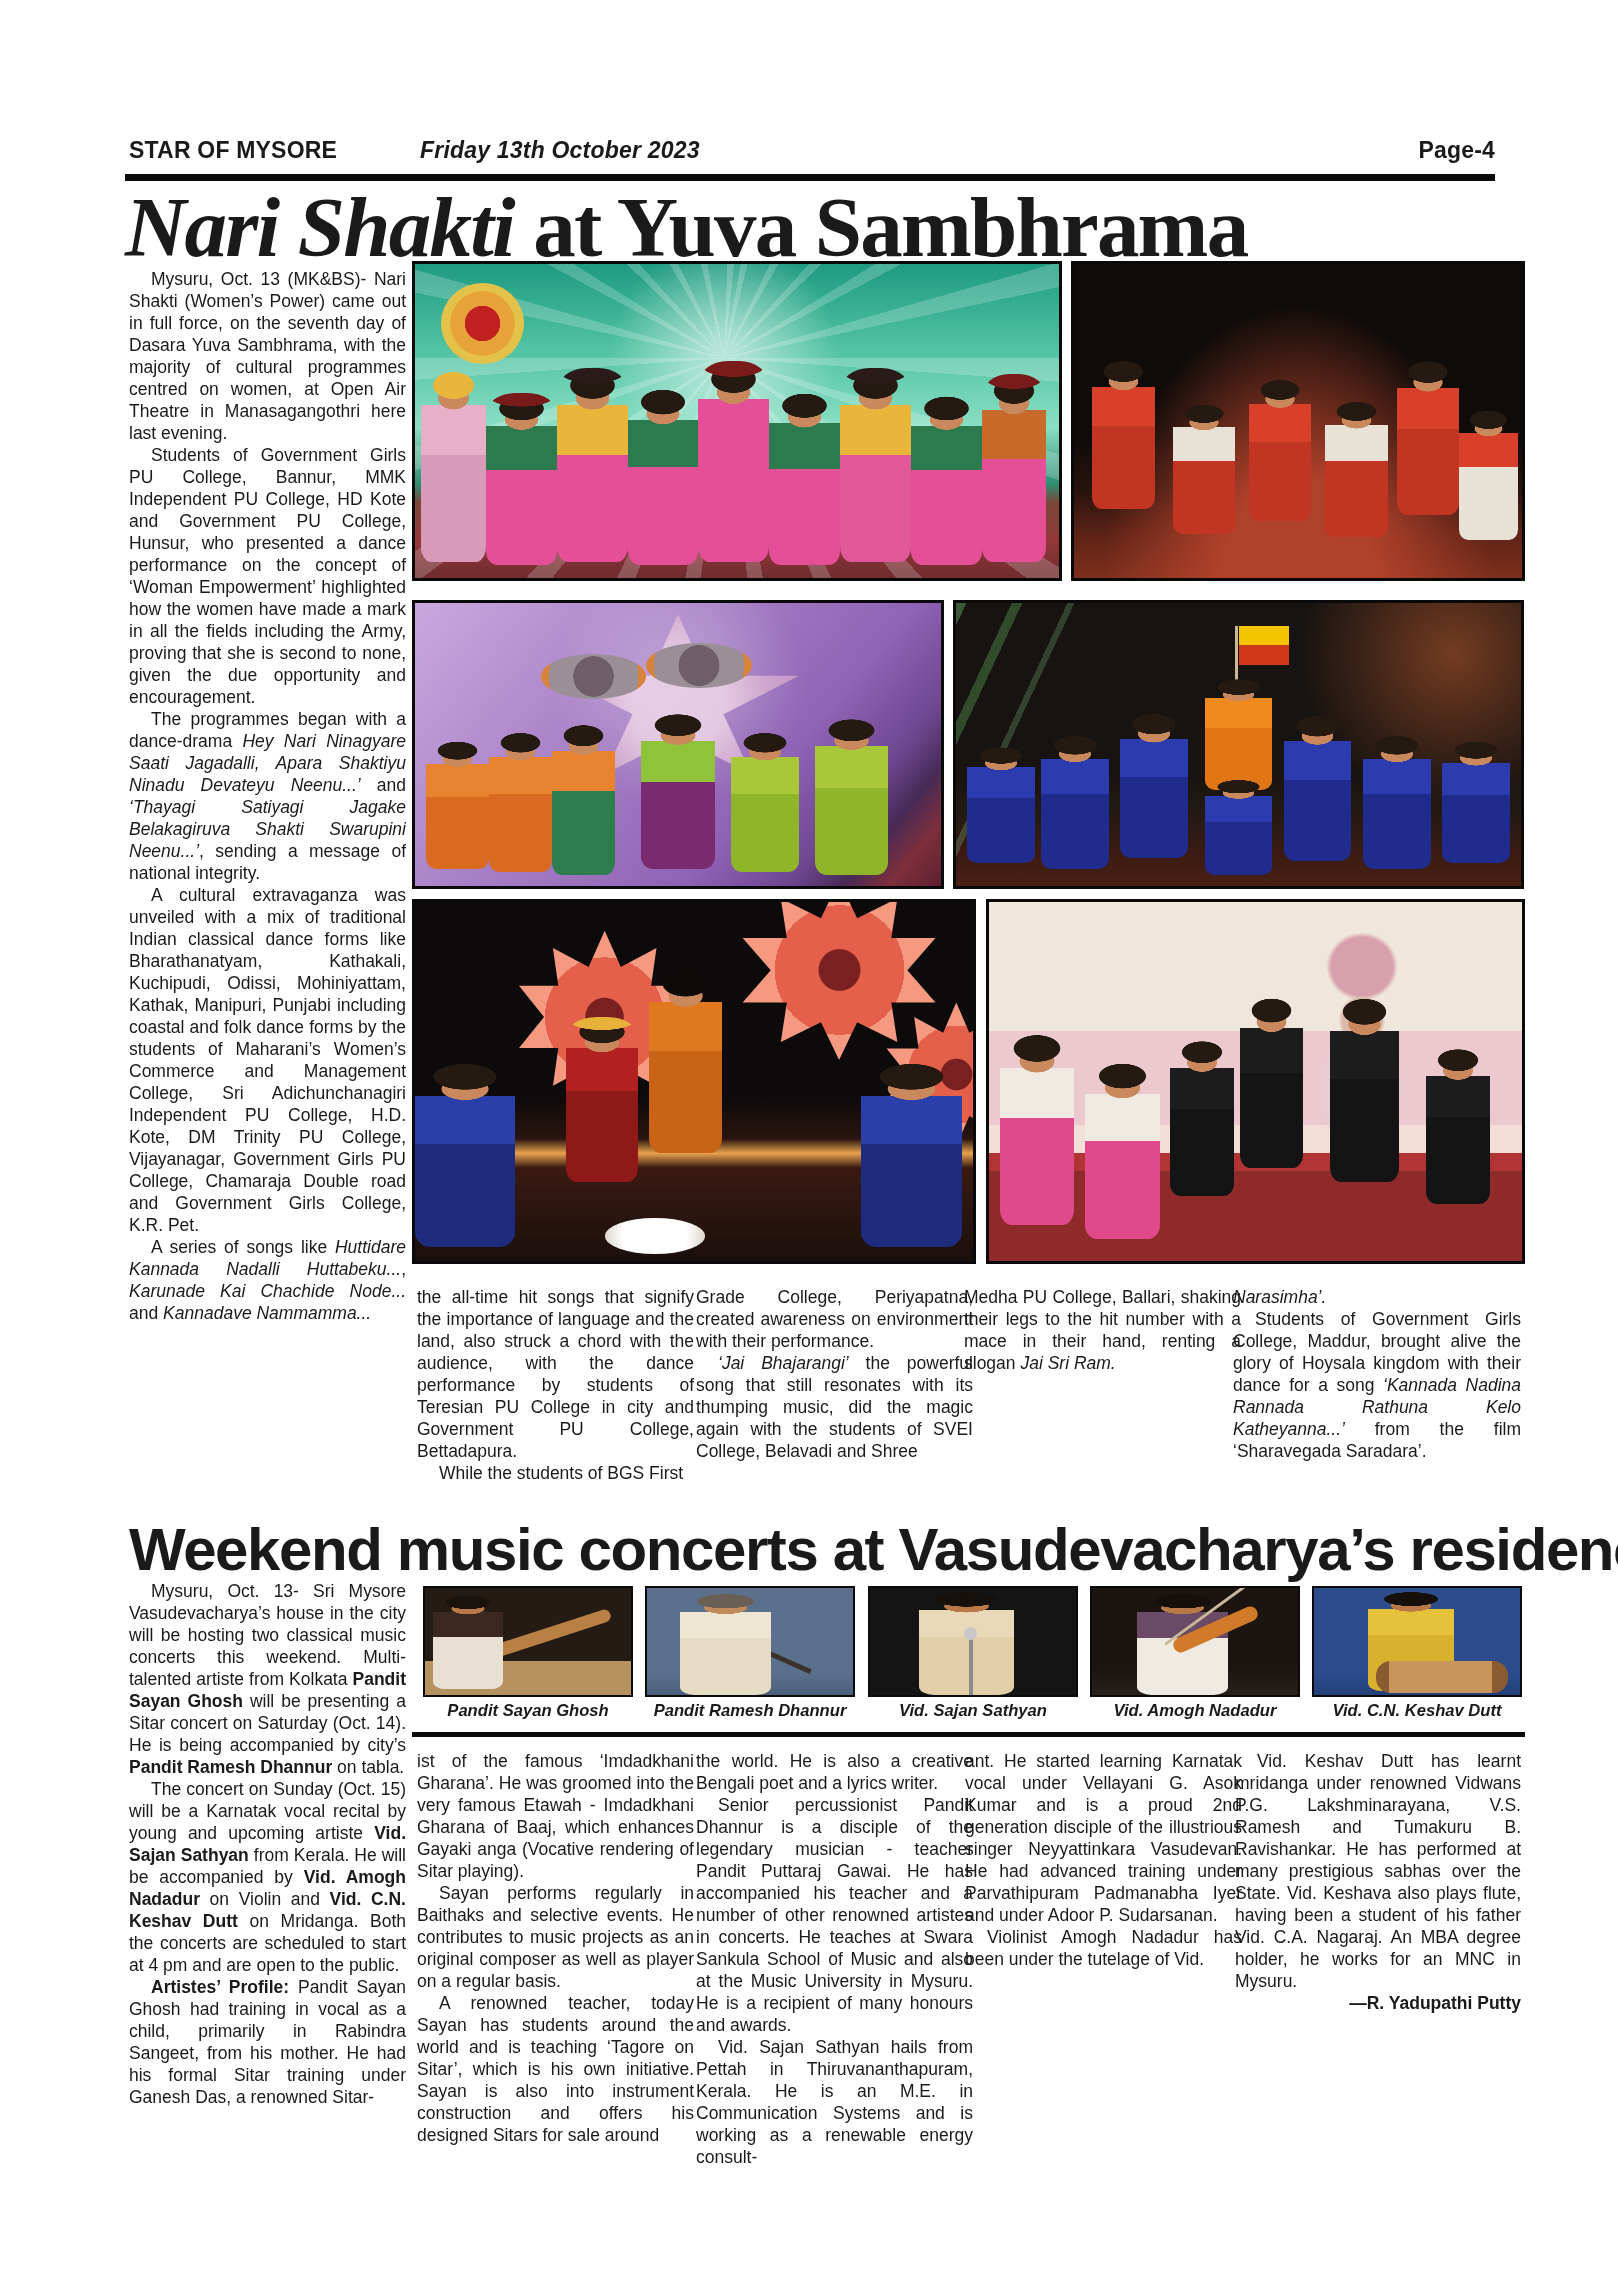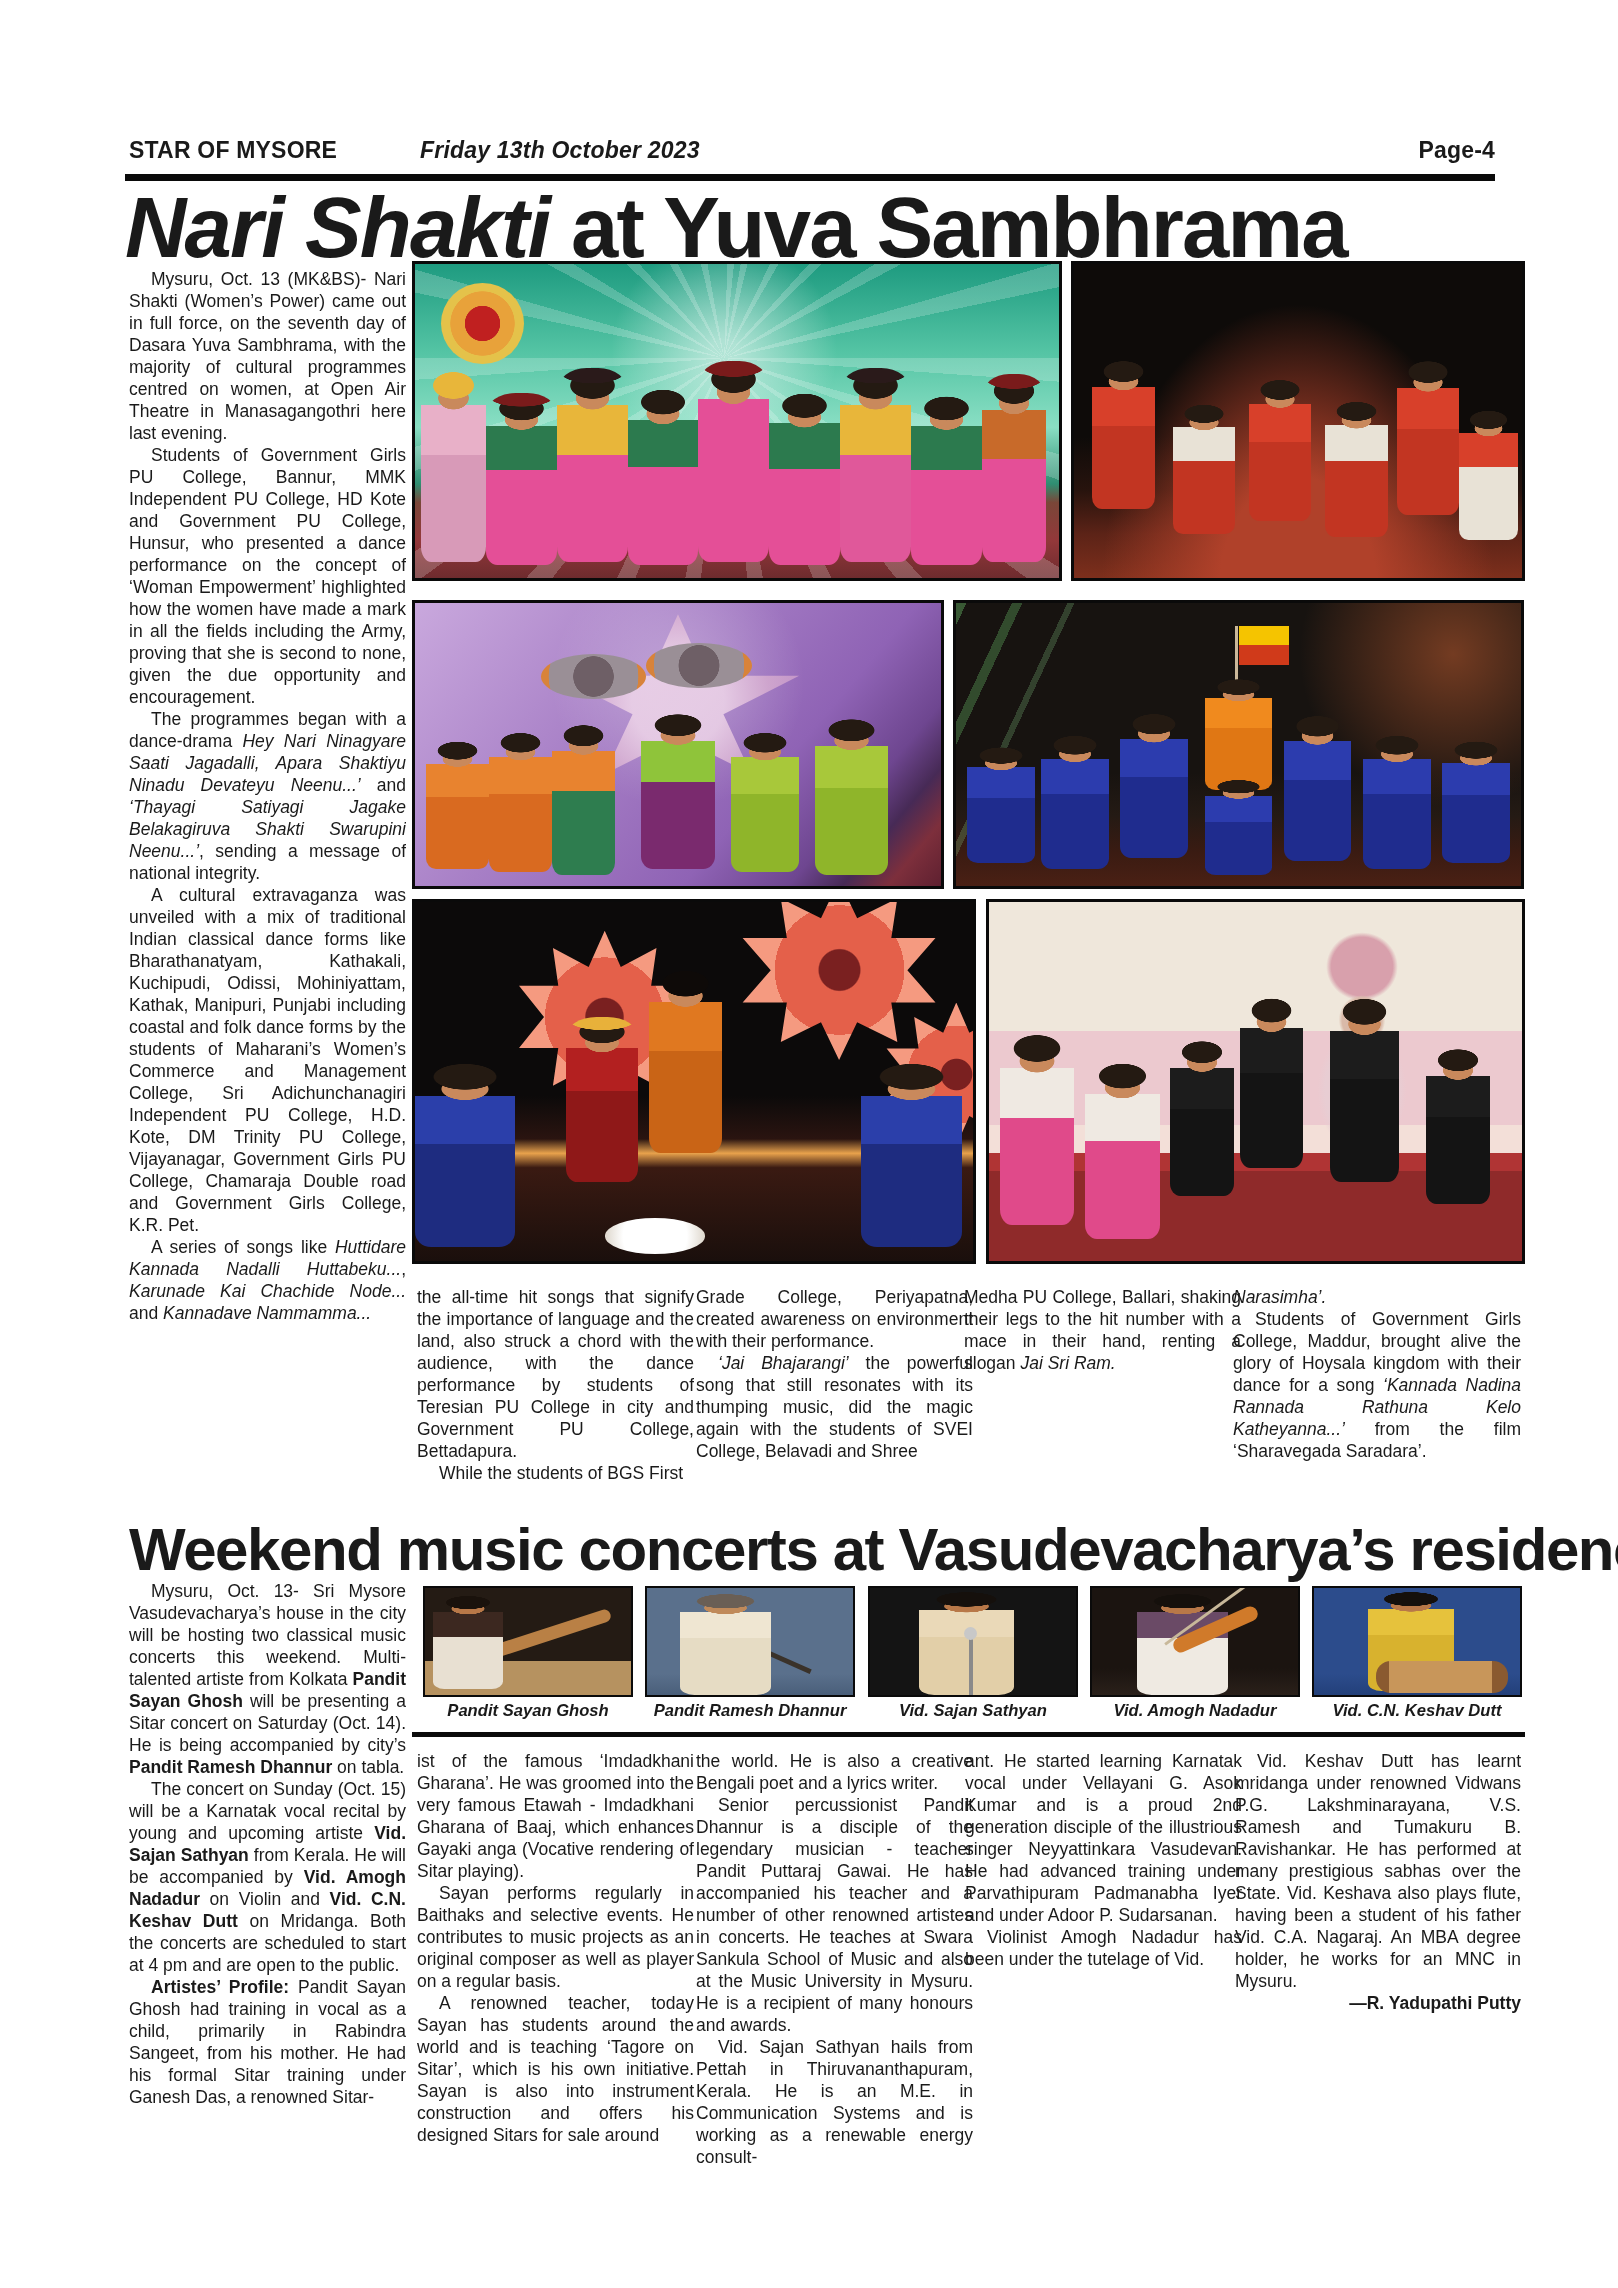--- a/index.html
+++ b/index.html
@@ -3,21 +3,21 @@
 <meta charset="utf-8">
 <style>
   html,body{margin:0;padding:0;}
   body{width:1619px;height:2289px;position:relative;background:#ffffff;
        font-family:"Liberation Sans",sans-serif;color:#1a1a1a;overflow:hidden;}
   .abs{position:absolute;}
   
   .mast{font-weight:bold;font-size:23px;letter-spacing:0.2px;}
   .rule{background:#0a0a0a;}
   
-  .headline1{font-family:Liberation Sans, sans-serif;font-size:85px;line-height:1;
+  .headline1{font-family:Liberation Serif, serif;font-size:85px;line-height:1;
              letter-spacing:-1.8px;white-space:nowrap;}
   .headline1 .it{font-style:italic;font-weight:600;}
   .headline1 .bd{font-weight:bold;}
   .headline2{font-size:60px;font-weight:bold;letter-spacing:-1.4px;white-space:nowrap;}
   
   .col{position:absolute;width:277px;text-align:justify;font-size:17.5px;
        line-height:22px;overflow:hidden;}
   .col p{margin:0;text-indent:22px;}
   .col p.noind{text-indent:0;}
   .col p.right{text-align:right;text-indent:0;}

